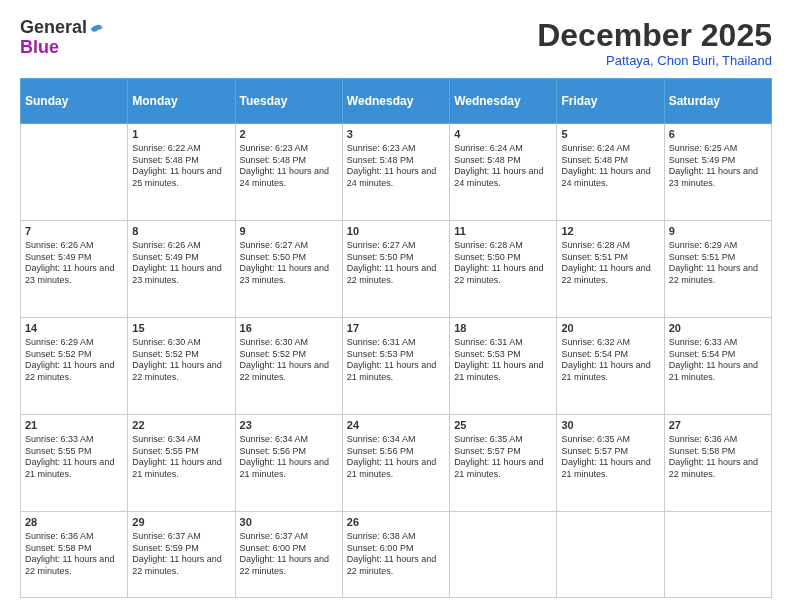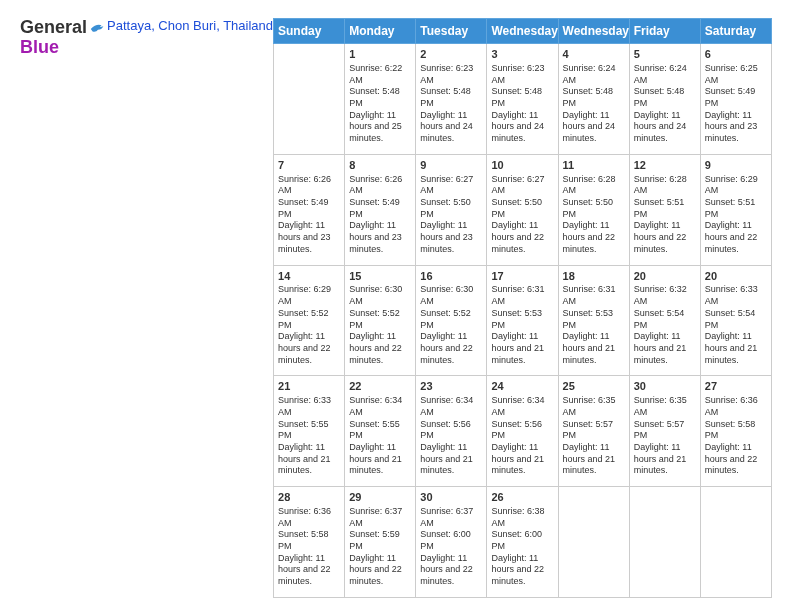--- a/index.html
+++ b/index.html
@@ -8,21 +8,21 @@
       background: #fff;
       width: 792px;
       height: 612px;
       overflow: hidden;
     }
     .page {
       width: 792px;
       height: 612px;
       padding: 18px 20px 14px 20px;
       display: flex;
-      flex-direction: row;
+      flex-direction: column;
     }
     .header {
       display: flex;
       justify-content: space-between;
       align-items: flex-start;
       margin-bottom: 10px;
     }
     .logo {
       display: flex;
       flex-direction: column;
@@ -61,21 +61,21 @@
       border: 1px solid #ccc;
       border-collapse: collapse;
       width: 100%;
       table-layout: fixed;
     }
     .calendar th {
       background-color: #3b8fd4;
       color: #fff;
       font-size: 12px;
       font-weight: bold;
-      padding: 5px 4px;
+      padding: 15px 4px;
       text-align: left;
       border: 1px solid #5fa5dd;
     }
     .calendar td {
       vertical-align: top;
       border: 1px solid #ccc;
       padding: 3px 4px;
       font-size: 9.5px;
       color: #333;
       line-height: 1.35;
@@ -110,20 +110,21 @@
     <div class="logo">
       <div class="logo-row">
         <span class="logo-text"><span>General</span></span>
         <svg class="logo-bird" viewBox="0 0 20 14">
           <path d="M2,8 Q8,2 14,4 Q10,7 16,5 Q14,9 10,9 Q8,12 4,11 Z" fill="#3b8fd4"></path>
         </svg>
       </div>
       <span class="logo-text" style="color:#a21caf;">Blue</span>
     </div>
     <div class="title-block">
+      <div class="month-title">December 2025</div>
       <div class="location">Pattaya, Chon Buri, Thailand</div>
     </div>
   </div>
 
   <table class="calendar">
     <thead>
       <tr>
       <th>Sunday</th>
           <th>Monday</th>
           <th>Tuesday</th>

